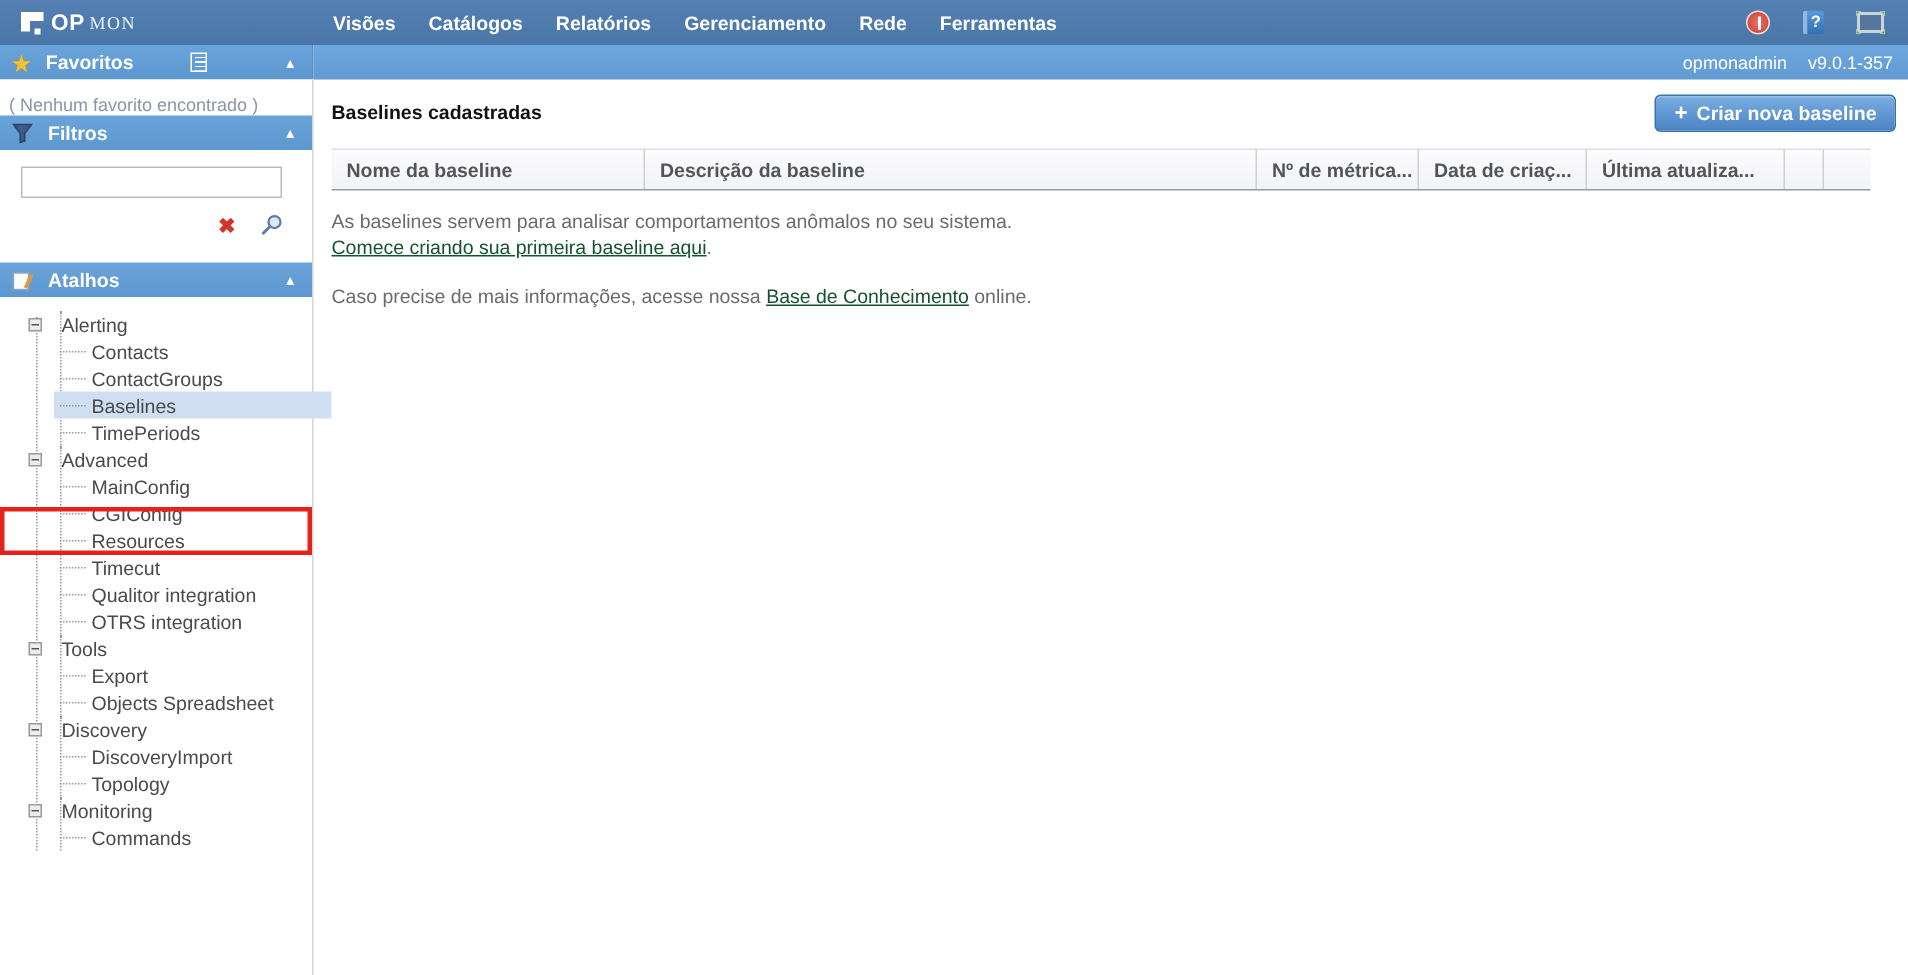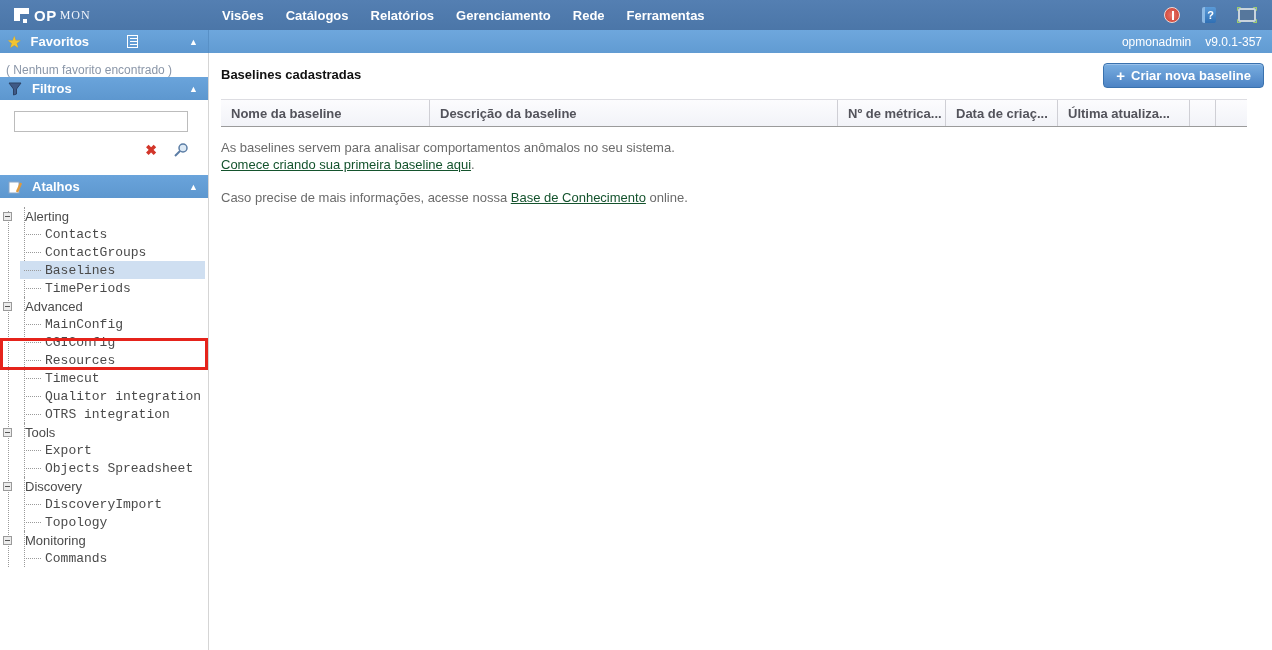--- a/index.html
+++ b/index.html
@@ -56,29 +56,29 @@
   .fav-empty { color:#8a96a8; font-size:12px; padding:10px 0 0 6px; }
   .filters-header, .shortcuts-header { height:23px; padding:0 10px 0 8px; }
   .filters-header .title, .shortcuts-header .title { margin-left:10px; }
   .filter-input { display:block; margin:11px 0 0 14px; width:174px; height:21px;
     border:1px solid #bcbcbc; font-size:12px; padding:0 4px; outline:none; }
   .filter-actions { display:flex; justify-content:flex-end; gap:16px; padding:10px 19px 0 0; align-items:center; }
   .icon-x { color:#d2362a; font-size:14px; font-weight:bold; cursor:pointer; line-height:14px; }
   .shortcuts-header { margin-top:17px; }
 
   
-  .tree { position:relative; margin:9px 0 0 0; font-size:13px; color:#4a4a4a; }
+  .tree { position:relative; margin:9px 0 0 16px; font-size:13px; color:#4a4a4a; }
   .tree-line { position:absolute; left:8px; top:4px; bottom:0; width:0; border-left:1px dotted #9a9a9a; }
   .tnode { position:relative; }
   .trow { height:18px; display:flex; align-items:center; cursor:pointer; }
   .expander { width:9px; height:9px; border:1px solid #9a9a9a; background:#ececec; position:relative;
     margin:0 0 0 3px; z-index:1; }
   .expander::after { content:""; position:absolute; left:1px; top:3px; width:5px; height:1px; background:#555; }
   .tlabel { margin-left:13px; white-space:nowrap; }
-  .children { list-style:none;font-family:Liberation Mono, monospace; }
+  .children { list-style:none; }
   .crow { height:18px; display:flex; align-items:center; cursor:pointer; margin-left:20px; position:relative; }
   .crow::before { content:""; width:17px; margin-left:4px; border-top:1px dotted #9a9a9a; }
   .crow .clabel { margin-left:4px; white-space:nowrap; }
   .cline { position:absolute; left:24px; top:0; bottom:0; width:0; border-left:1px dotted #9a9a9a; }
   .crow.selected { background:#cfdff1; width:185px; }
 
   .red-box { position:absolute; left:0; top:338px; width:208px; height:32px;
     border:3px solid #e5231b; z-index:5; pointer-events:none; }
 
   

